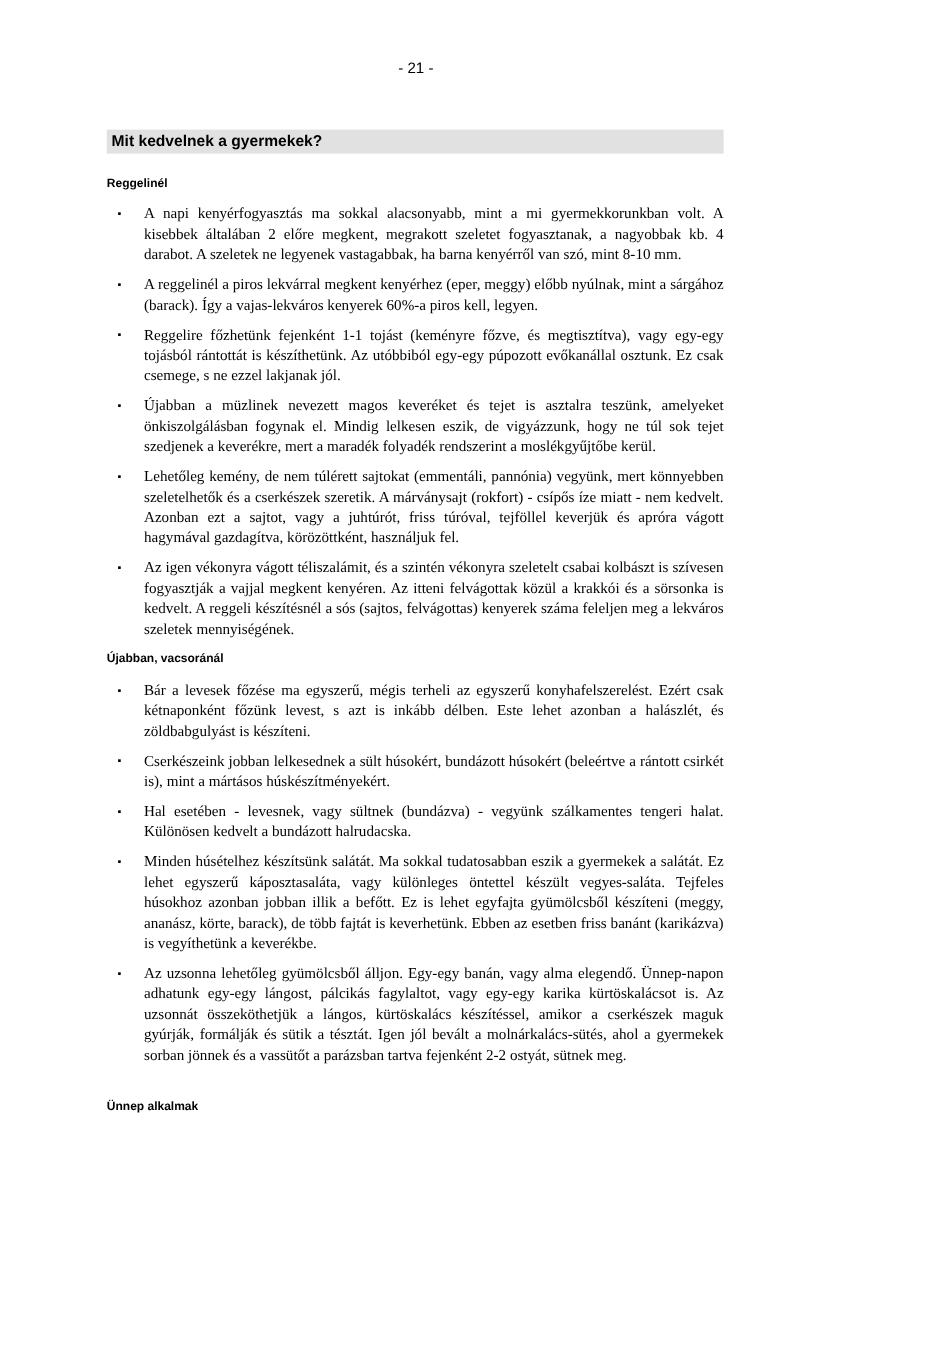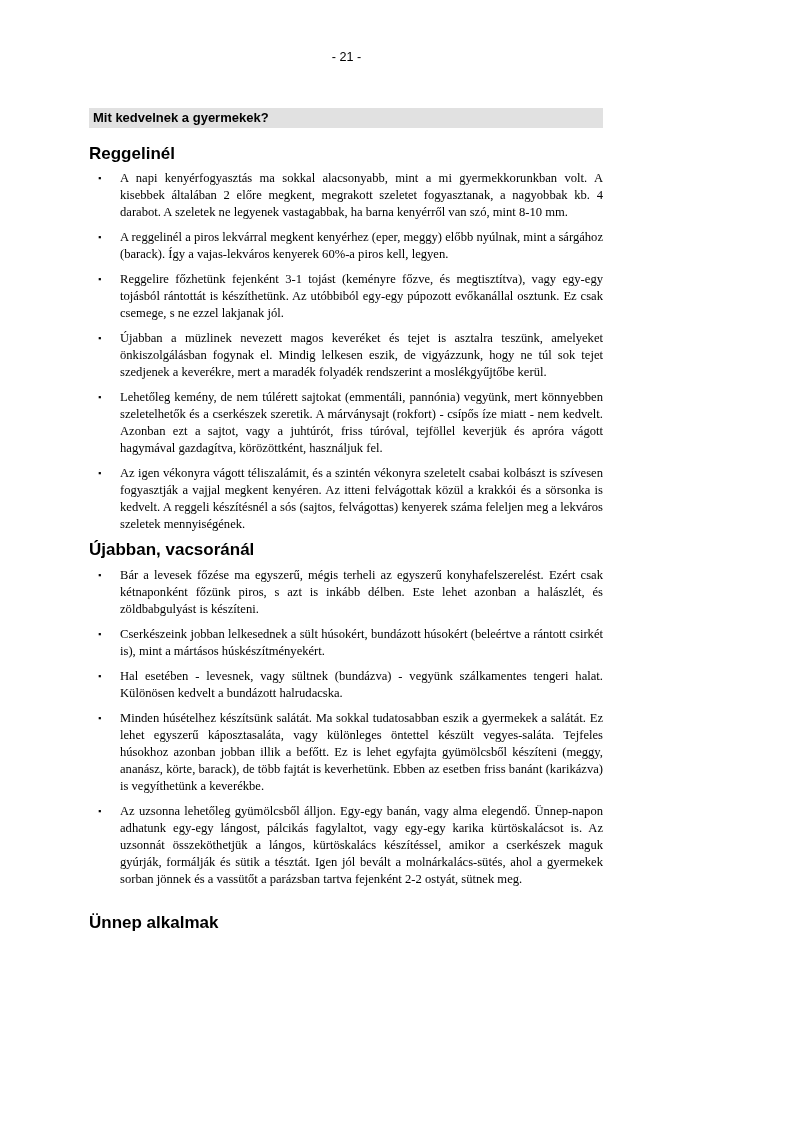--- a/index.html
+++ b/index.html
@@ -15,21 +15,21 @@
   .banner {
     margin: 42px 90px 12px 89px;
     padding: 2px 4px 3px 4px;
     font-weight: bold; font-size: 13px; line-height: 15px;
   }
   .content {
     margin: 0 90px 0 89px;
     font-size: 12.6px; line-height: 17px;
   }
   h2 {
-    font-size: 17px; line-height: 17px; font-weight: bold; margin: 0;
+    font-size: 10px; line-height: 17px; font-weight: bold; margin: 0;
   }
   .section-1 h2 { margin: 17px 0 8px; }
   .section-2 h2 { margin: 6px 0 9px; }
   .section-3 h2 { margin: 26px 0 8px; }
   .bullet { display: flex; margin: 0 0 8px; }
   .marker {
     flex: 0 0 31px; width: 31px; box-sizing: border-box;
     padding-left: 9px; font-size: 9px; line-height: 17px;
   }
   .bullet-text { flex: 1; text-align: justify; font-family: Liberation Serif, serif; }
@@ -54,42 +54,42 @@
       <div class="bullet">
         <span class="marker">▪</span>
         <span class="bullet-text">A napi kenyérfogyasztás ma sokkal alacsonyabb, mint a mi gyermekkorunkban volt. A kisebbek általában 2 előre megkent, megrakott szeletet fogyasztanak, a nagyobbak kb. 4 darabot. A szeletek ne legyenek vastagabbak, ha barna kenyérről van szó, mint 8-10 mm.</span>
       </div>
       <div class="bullet">
         <span class="marker">▪</span>
         <span class="bullet-text">A reggelinél a piros lekvárral megkent kenyérhez (eper, meggy) előbb nyúlnak, mint a sárgához (barack). Így a vajas-lekváros kenyerek 60%-a piros kell, legyen.</span>
       </div>
       <div class="bullet">
         <span class="marker">▪</span>
-        <span class="bullet-text">Reggelire főzhetünk fejenként 3-1 tojást (keményre főzve, és megtisztítva), vagy egy-egy tojásból rántottát is készíthetünk. Az utóbbiból egy-egy púpozott evőkanállal osztunk. Ez csak csemege, s ne ezzel lakjanak jól.</span>
+        <span class="bullet-text">Reggelire főzhetünk fejenként 1-1 tojást (keményre főzve, és megtisztítva), vagy egy-egy tojásból rántottát is készíthetünk. Az utóbbiból egy-egy púpozott evőkanállal osztunk. Ez csak csemege, s ne ezzel lakjanak jól.</span>
       </div>
       <div class="bullet">
         <span class="marker">▪</span>
         <span class="bullet-text">Újabban a müzlinek nevezett magos keveréket és tejet is asztalra teszünk, amelyeket önkiszolgálásban fogynak el. Mindig lelkesen eszik, de vigyázzunk, hogy ne túl sok tejet szedjenek a keverékre, mert a maradék folyadék rendszerint a moslékgyűjtőbe kerül.</span>
       </div>
       <div class="bullet">
         <span class="marker">▪</span>
         <span class="bullet-text">Lehetőleg kemény, de nem túlérett sajtokat (emmentáli, pannónia) vegyünk, mert könnyebben szeletelhetők és a cserkészek szeretik. A márványsajt (rokfort) - csípős íze miatt - nem kedvelt. Azonban ezt a sajtot, vagy a juhtúrót, friss túróval, tejföllel keverjük és apróra vágott hagymával gazdagítva, körözöttként, használjuk fel.</span>
       </div>
       <div class="bullet">
         <span class="marker">▪</span>
         <span class="bullet-text">Az igen vékonyra vágott téliszalámit, és a szintén vékonyra szeletelt csabai kolbászt is szívesen fogyasztják a vajjal megkent kenyéren. Az itteni felvágottak közül a krakkói és a sörsonka is kedvelt. A reggeli készítésnél a sós (sajtos, felvágottas) kenyerek száma feleljen meg a lekváros szeletek mennyiségének.</span>
       </div>
     </div>
 
     <div class="section section-2">
       <h2>Újabban, vacsoránál</h2>
 
       <div class="bullet">
         <span class="marker">▪</span>
-        <span class="bullet-text">Bár a levesek főzése ma egyszerű, mégis terheli az egyszerű konyhafelszerelést. Ezért csak kétnaponként főzünk piros, s azt is inkább délben. Este lehet azonban a halászlét, és zöldbabgulyást is készíteni.</span>
+        <span class="bullet-text">Bár a levesek főzése ma egyszerű, mégis terheli az egyszerű konyhafelszerelést. Ezért csak kétnaponként főzünk levest, s azt is inkább délben. Este lehet azonban a halászlét, és zöldbabgulyást is készíteni.</span>
       </div>
       <div class="bullet">
         <span class="marker">▪</span>
         <span class="bullet-text">Cserkészeink jobban lelkesednek a sült húsokért, bundázott húsokért (beleértve a rántott csirkét is), mint a mártásos húskészítményekért.</span>
       </div>
       <div class="bullet">
         <span class="marker">▪</span>
         <span class="bullet-text">Hal esetében - levesnek, vagy sültnek (bundázva) - vegyünk szálkamentes tengeri halat. Különösen kedvelt a bundázott halrudacska.</span>
       </div>
       <div class="bullet">

